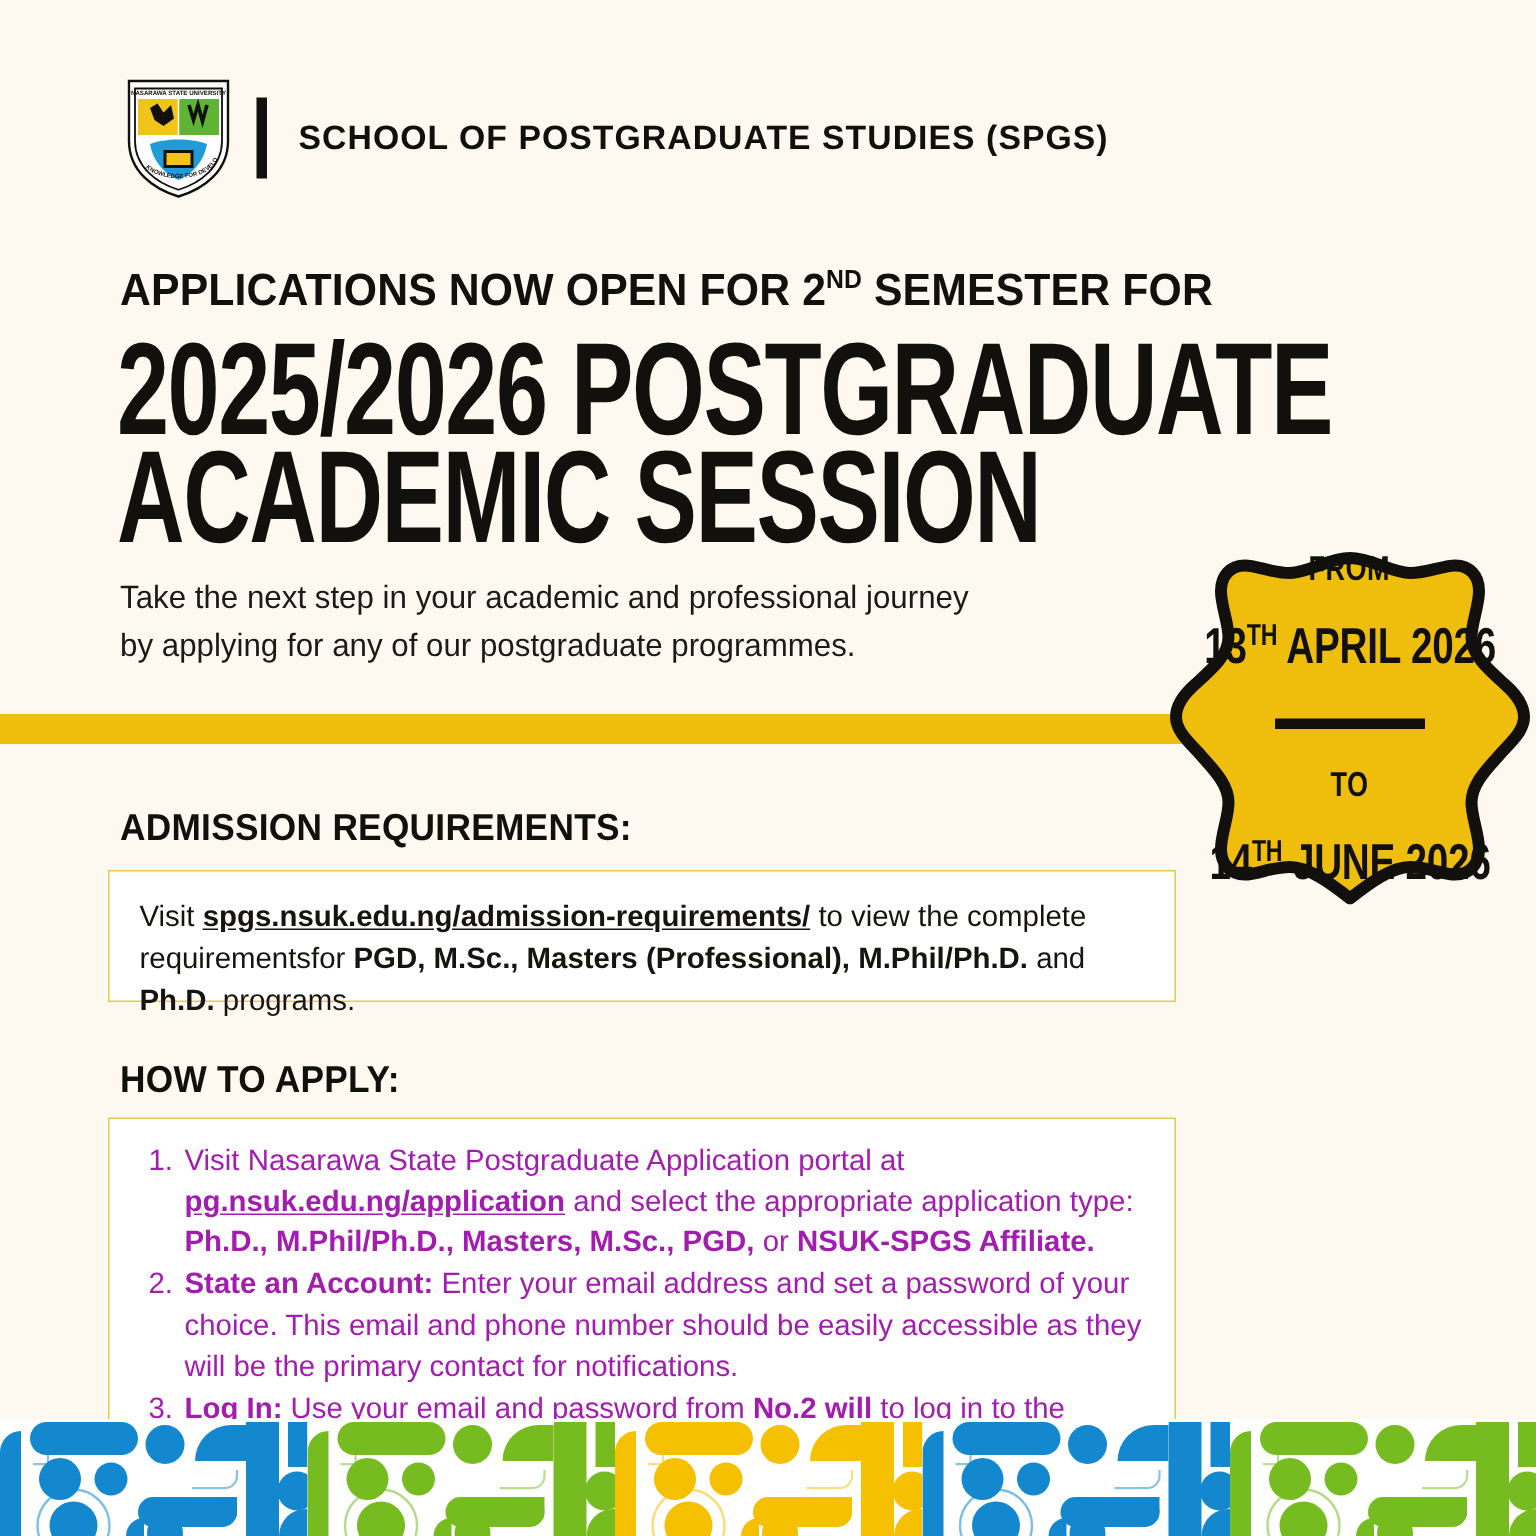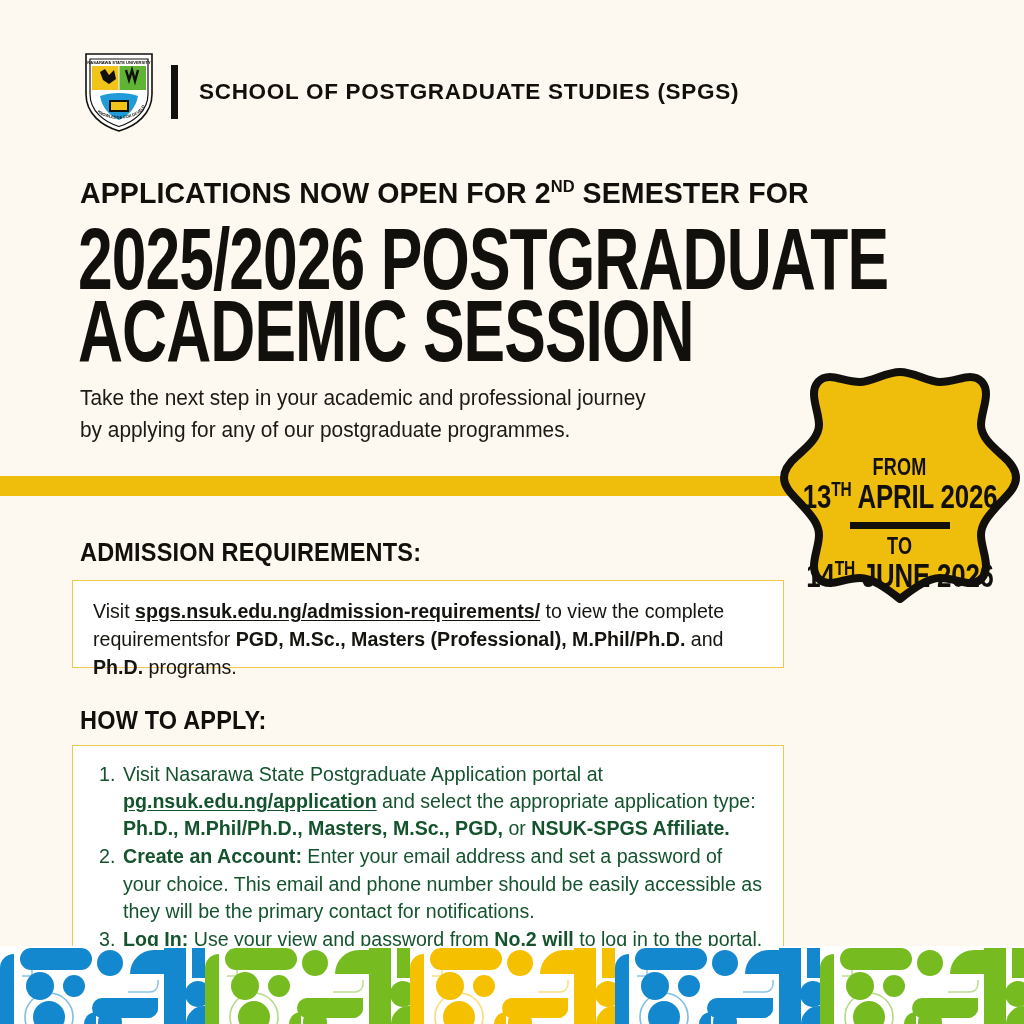--- a/index.html
+++ b/index.html
@@ -68,32 +68,32 @@
     font-size:19.6px; line-height:1.42; color:#16140F;
     padding:17px 20px 0 20px;
   }
   .panel-body b { font-weight:bold; }
   .ulink { font-weight:bold; text-decoration:underline; text-underline-offset:2px; }
 
   ol.steps { list-style:none; counter-reset:st; padding:15px 18px 0 20px; }
   ol.steps > li {
     counter-increment:st; position:relative;
     padding-left:30px; margin-bottom:1px;
-    font-size:19.6px; line-height:1.385; color:#14532d;
+    font-size:19.6px; line-height:1.385; color:#a21caf;
   }
   ol.steps > li::before {
     content:counter(st) "."; position:absolute; left:6px; top:0;
     font-size:19.6px; line-height:1.385;
   }
 
   
   #badge { position:absolute; left:778px; top:368px; width:244px; height:235px; }
   #badge .txt {
     position:absolute; inset:0; display:flex; flex-direction:column;
-    align-items:center; justify-content:flex-end; gap:1px;
+    align-items:center; justify-content:space-between; gap:1px;
     color:#12100C; text-align:center; padding-bottom:10px;
   }
   .b-from { font-size:21px; font-weight:bold; letter-spacing:0.3px;
             transform:scaleX(0.86) scaleY(1.1); }
   .b-date { font-size:30px; font-weight:bold; letter-spacing:-0.2px;
             transform:scaleX(0.86) scaleY(1.12); white-space:nowrap; }
   .b-date sup { font-size:0.6em; vertical-align:super; }
   .b-sep { width:100px; height:7px; background:#12100C; margin:7px 0 4px 0; }
 
   
@@ -163,22 +163,22 @@
 
 <div id="req-title" class="section-title">ADMISSION REQUIREMENTS:</div>
 <div id="req-panel" class="panel">
   <div class="panel-body"><span>Visit </span><span class="ulink">spgs.nsuk.edu.ng/admission-requirements/</span><span> to view the complete requirements</span><span>for </span><b>PGD, M.Sc., Masters (Professional), M.Phil/Ph.D.</b><span> and </span><b>Ph.D.</b><span> programs.</span></div>
 </div>
 
 <div id="how-title" class="section-title">HOW TO APPLY:</div>
 <div id="how-panel" class="panel">
   <ol class="steps">
     <li><span>Visit Nasarawa State Postgraduate Application portal at </span><span class="ulink">pg.nsuk.edu.ng/application</span><span> and select the appropriate application type: </span><b>Ph.D., M.Phil/Ph.D., Masters, M.Sc., PGD,</b><span> or </span><b>NSUK-SPGS Affiliate.</b></li>
-    <li><b>Create an Account:</b><span> Enter your email address and set a password of your choice. This email and phone number should be easily accessible as they will be the primary contact for notifications.</span></li>
-    <li><b>Log In:</b><span> Use your view and password from </span><b>No.2 will</b><span> to log in to the portal.</span></li>
+    <li><b>State an Account:</b><span> Enter your email address and set a password of your choice. This email and phone number should be easily accessible as they will be the primary contact for notifications.</span></li>
+    <li><b>Log In:</b><span> Use your email and password from </span><b>No.2 will</b><span> to log in to the portal.</span></li>
   </ol>
 </div>
 
 <div id="pattern">
     <svg viewBox="0 0 205 78" width="205" height="78" preserveAspectRatio="none" style="flex: 0 0 auto;">
       <rect x="0" y="0" width="205" height="78" fill="#ffffff"></rect>
       <path d="M0 22 h14 a0 0 0 0 1 0 0 v56 h-14 z" fill="#1488CE"></path>
       <path d="M0 22 a14 14 0 0 1 14 -14 h0 v14 z" fill="#1488CE"></path>
       <rect x="20" y="2" width="72" height="22" rx="11" fill="#1488CE"></rect>
       <circle cx="40" cy="40" r="14" fill="#1488CE"></circle>

